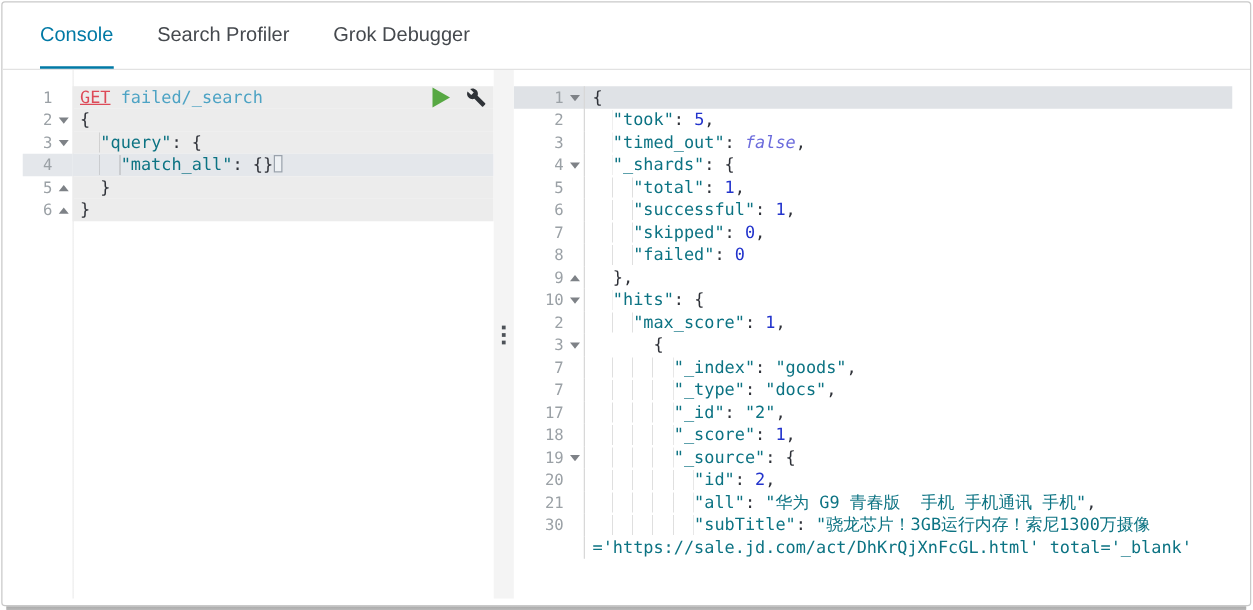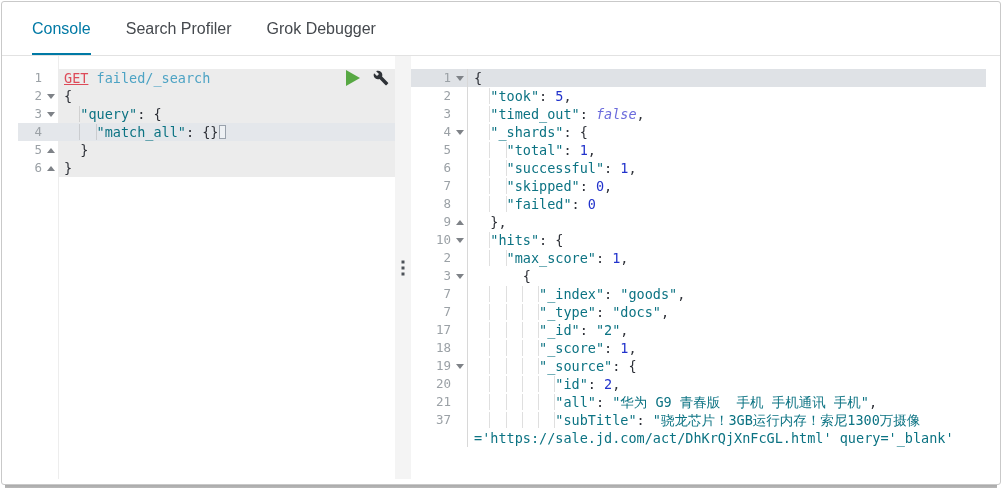--- a/index.html
+++ b/index.html
@@ -108,20 +108,20 @@
           <div class="row  "><div class="gut"><span class="lnum">10</span><span class="foldw"><span class="fd"></span></span></div><div class="code"><span class="tk-plain ind">  </span><span class="tk-str">"hits"</span><span class="tk-plain">: {</span></div></div>
           <div class="row  "><div class="gut"><span class="lnum">2</span><span class="foldw"></span></div><div class="code"><span class="tk-plain ind">    </span><span class="tk-str">"max_score"</span><span class="tk-plain">: </span><span class="tk-num">1</span><span class="tk-plain">,</span></div></div>
           <div class="row  "><div class="gut"><span class="lnum">3</span><span class="foldw"><span class="fd"></span></span></div><div class="code"><span class="tk-plain">      {</span></div></div>
           <div class="row  "><div class="gut"><span class="lnum">7</span><span class="foldw"></span></div><div class="code"><span class="tk-plain ind">        </span><span class="tk-str">"_index"</span><span class="tk-plain">: </span><span class="tk-str">"goods"</span><span class="tk-plain">,</span></div></div>
           <div class="row  "><div class="gut"><span class="lnum">7</span><span class="foldw"></span></div><div class="code"><span class="tk-plain ind">        </span><span class="tk-str">"_type"</span><span class="tk-plain">: </span><span class="tk-str">"docs"</span><span class="tk-plain">,</span></div></div>
           <div class="row  "><div class="gut"><span class="lnum">17</span><span class="foldw"></span></div><div class="code"><span class="tk-plain ind">        </span><span class="tk-str">"_id"</span><span class="tk-plain">: </span><span class="tk-str">"2"</span><span class="tk-plain">,</span></div></div>
           <div class="row  "><div class="gut"><span class="lnum">18</span><span class="foldw"></span></div><div class="code"><span class="tk-plain ind">        </span><span class="tk-str">"_score"</span><span class="tk-plain">: </span><span class="tk-num">1</span><span class="tk-plain">,</span></div></div>
           <div class="row  "><div class="gut"><span class="lnum">19</span><span class="foldw"><span class="fd"></span></span></div><div class="code"><span class="tk-plain ind">        </span><span class="tk-str">"_source"</span><span class="tk-plain">: {</span></div></div>
           <div class="row  "><div class="gut"><span class="lnum">20</span><span class="foldw"></span></div><div class="code"><span class="tk-plain ind">          </span><span class="tk-str">"id"</span><span class="tk-plain">: </span><span class="tk-num">2</span><span class="tk-plain">,</span></div></div>
           <div class="row  "><div class="gut"><span class="lnum">21</span><span class="foldw"></span></div><div class="code"><span class="tk-plain ind">          </span><span class="tk-str">"all"</span><span class="tk-plain">: </span><span class="tk-str">"华为 G9 青春版  手机 手机通讯 手机"</span><span class="tk-plain">,</span></div></div>
-          <div class="row  "><div class="gut"><span class="lnum">37</span><span class="foldw"></span></div><div class="code"><span class="tk-plain ind">          </span><span class="tk-str">"subTitle"</span><span class="tk-plain">: </span><span class="tk-str">"骁龙芯片！3GB运行内存！索尼1300万摄像</span></div></div>
-          <div class="row  "><div class="gut"><span class="lnum"></span><span class="foldw"></span></div><div class="code"><span class="tk-str">='https://sale.jd.com/act/DhKrQjXnFcGL.html' query='_blank'</span></div></div>
+          <div class="row  "><div class="gut"><span class="lnum">30</span><span class="foldw"></span></div><div class="code"><span class="tk-plain ind">          </span><span class="tk-str">"subTitle"</span><span class="tk-plain">: </span><span class="tk-str">"骁龙芯片！3GB运行内存！索尼1300万摄像</span></div></div>
+          <div class="row  "><div class="gut"><span class="lnum"></span><span class="foldw"></span></div><div class="code"><span class="tk-str">='https://sale.jd.com/act/DhKrQjXnFcGL.html' total='_blank'</span></div></div>
         </div>
     </div>
 
   </div>
 </div>
 <div class="shadow-bar"></div>
 
 </body></html>

